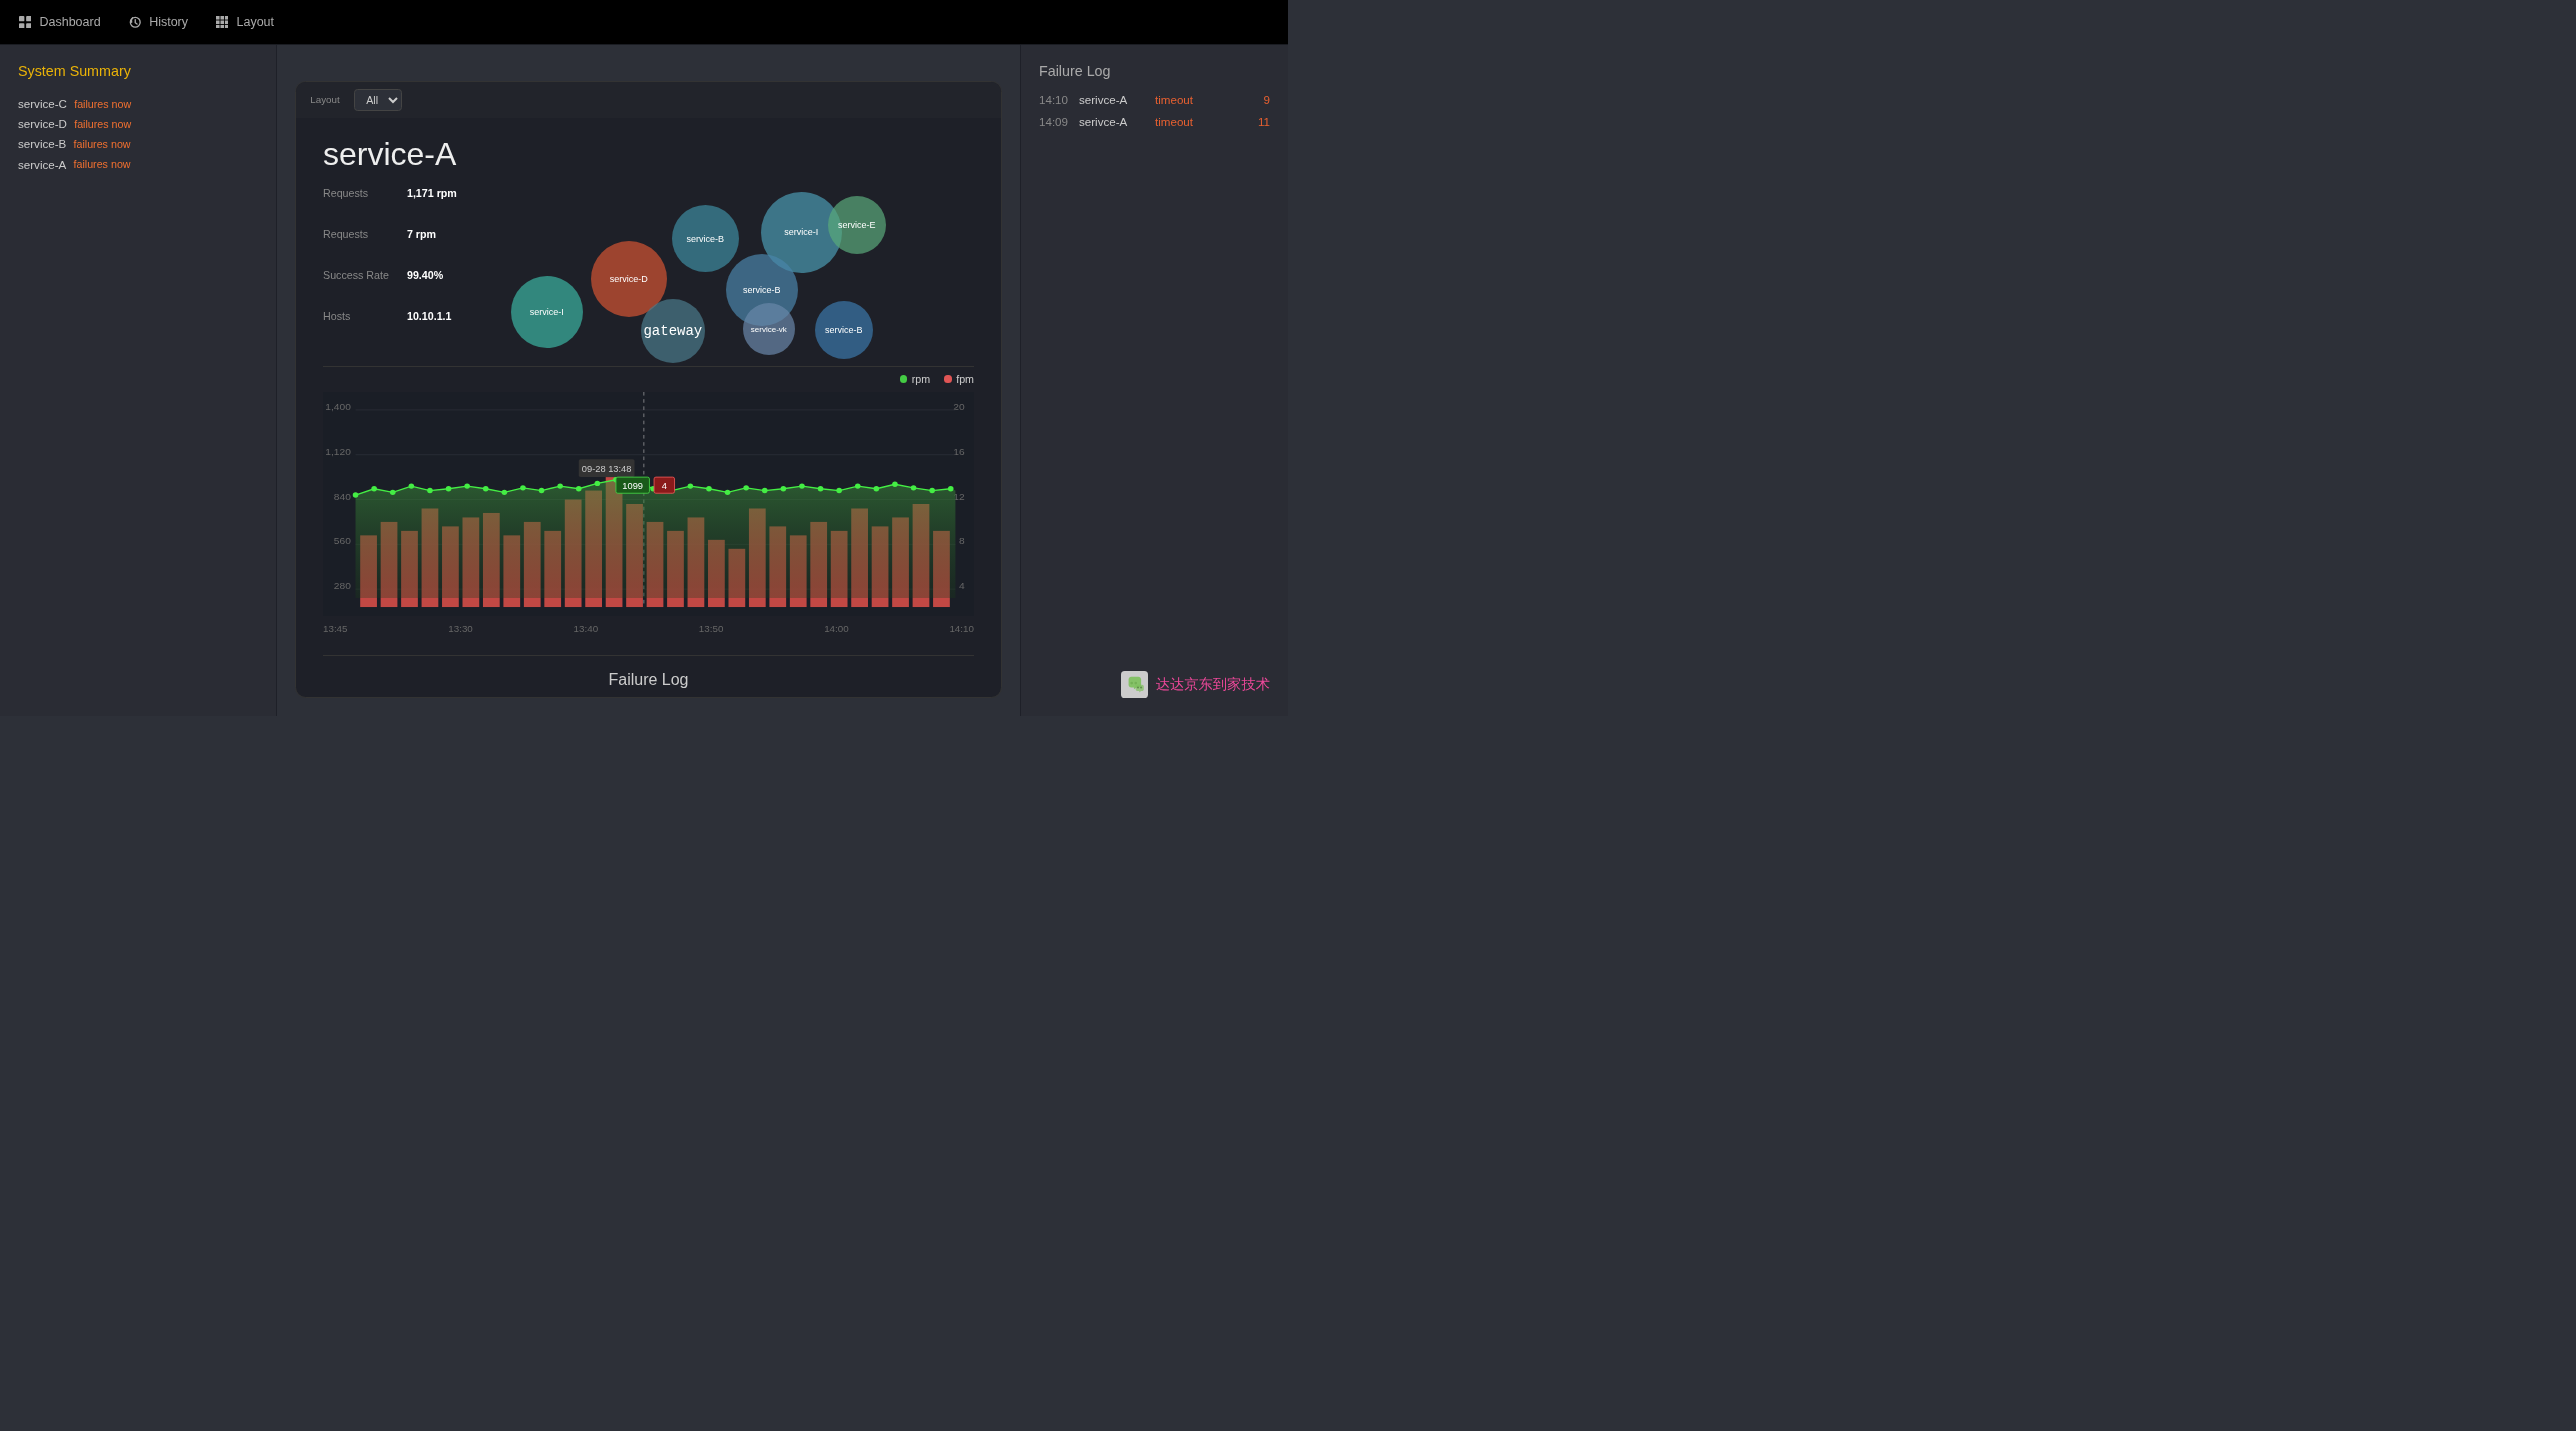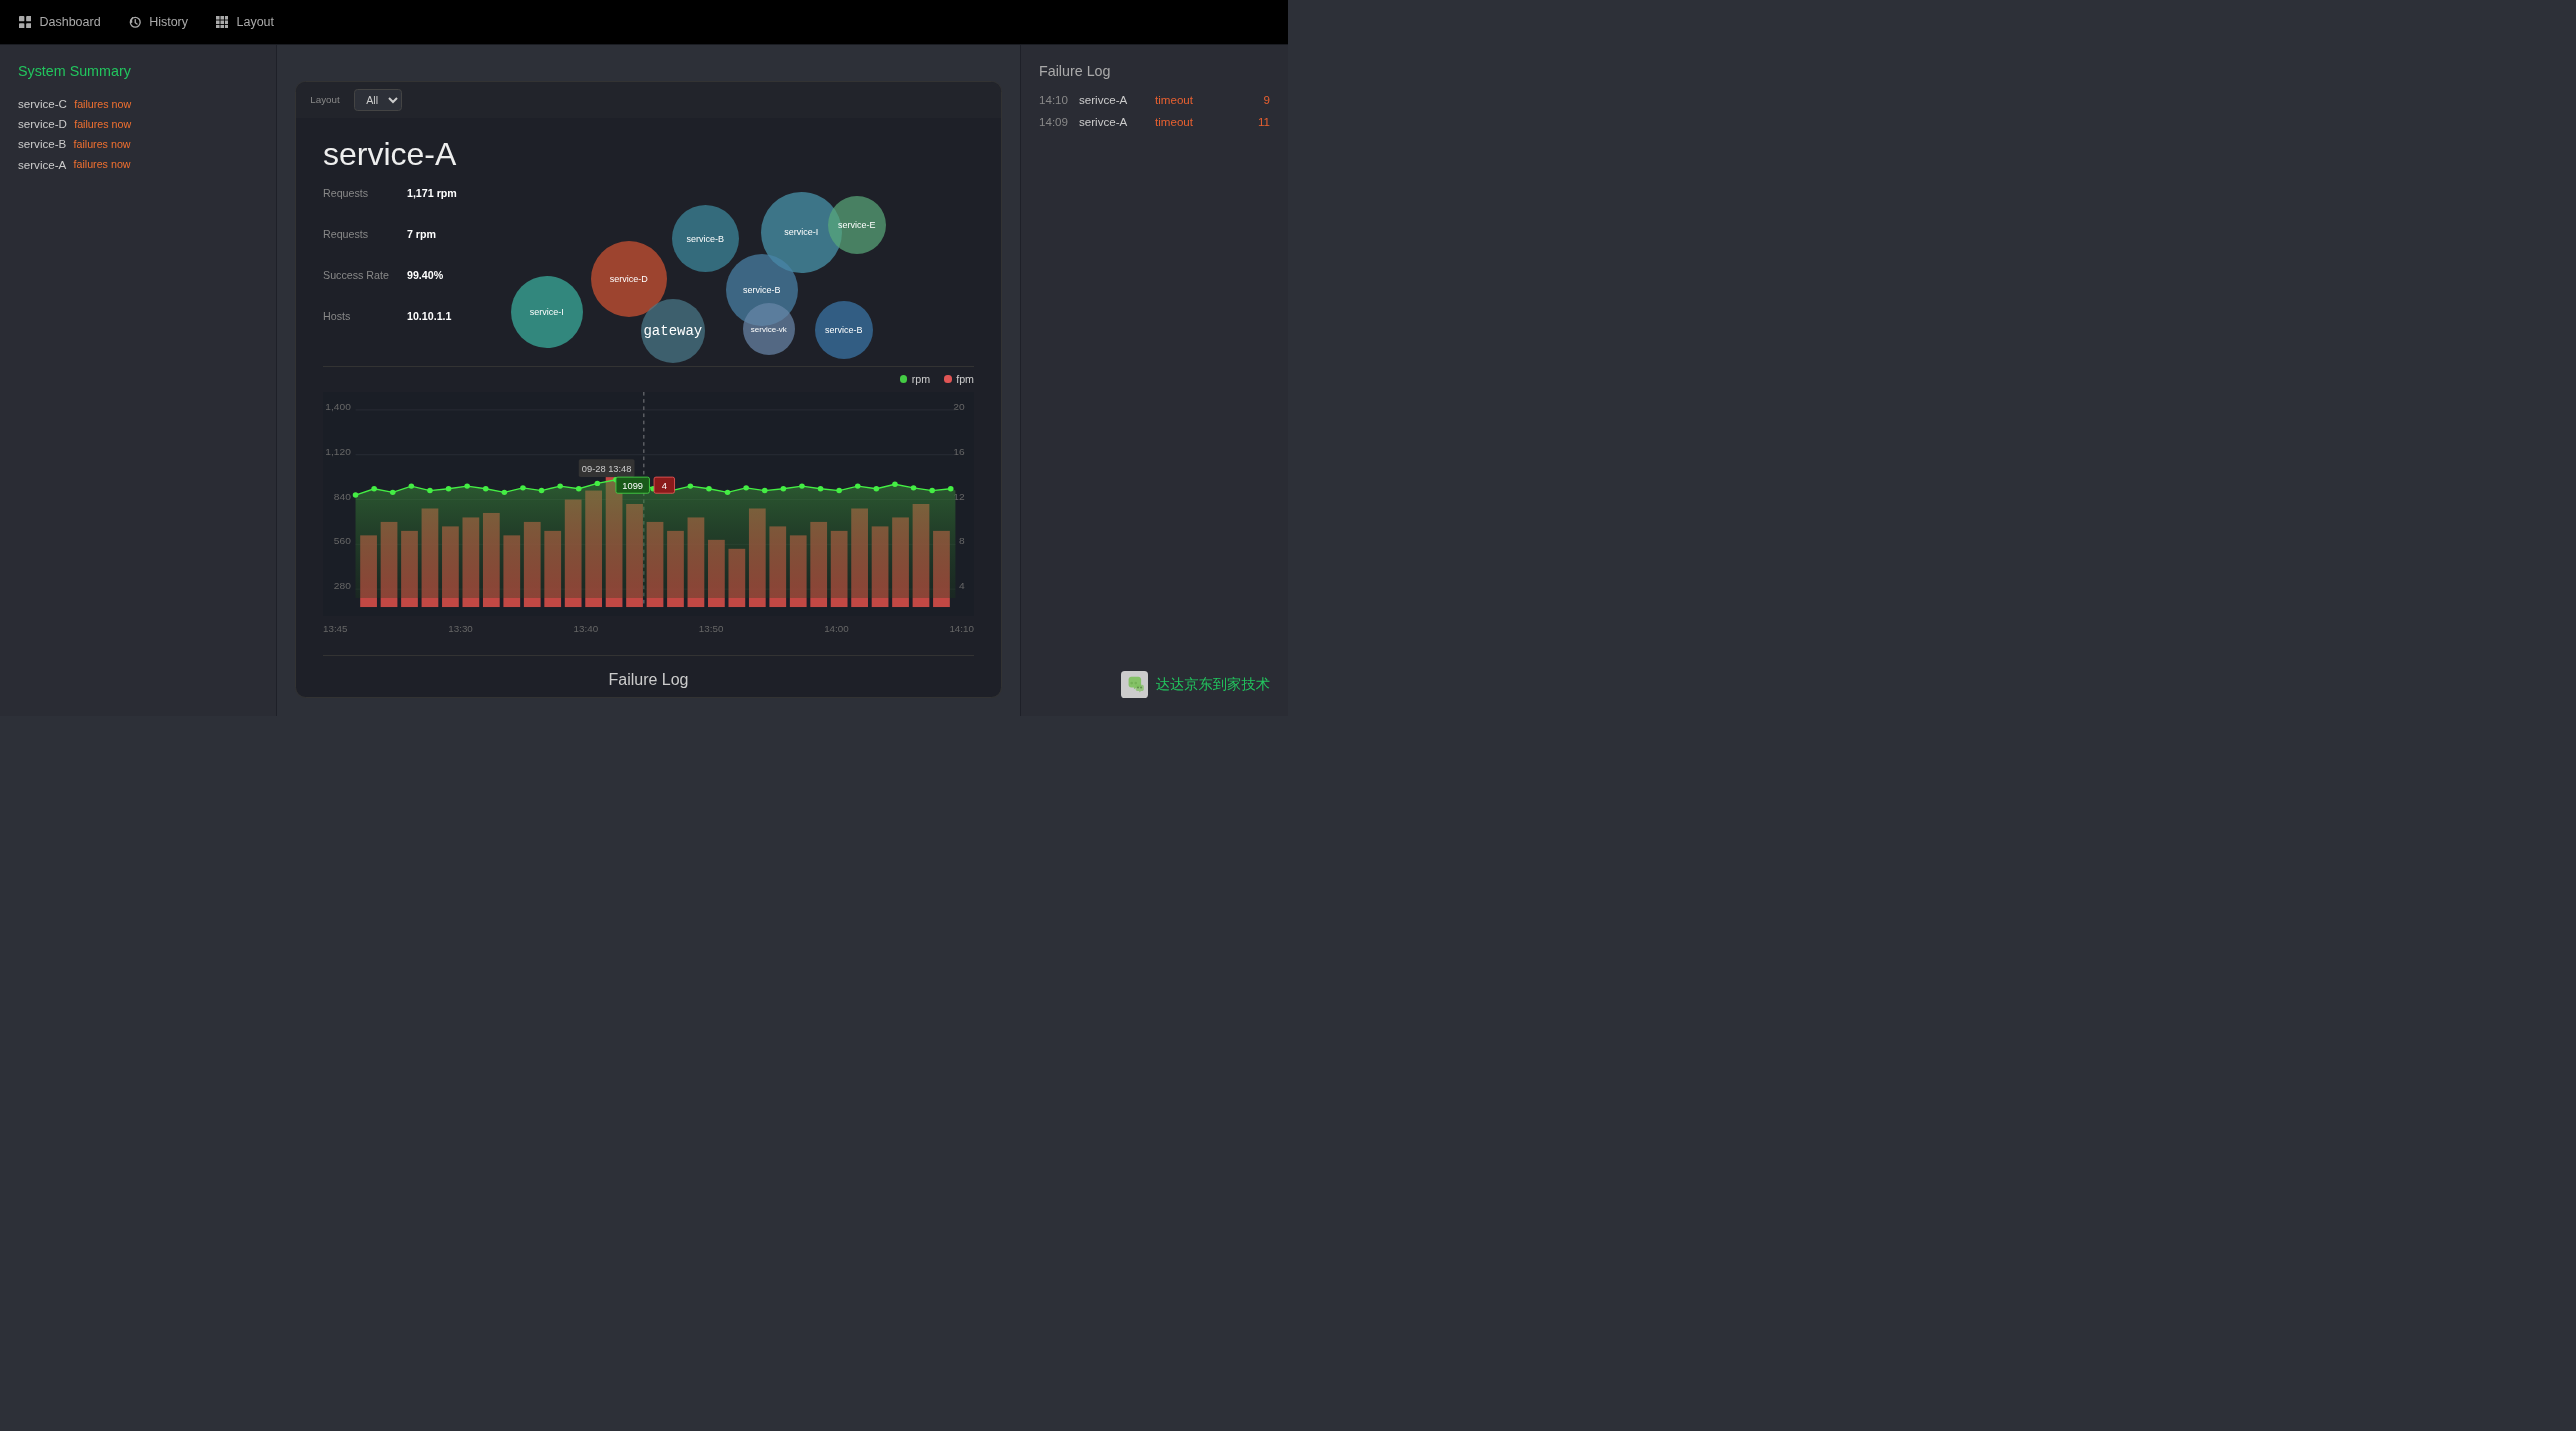--- a/index.html
+++ b/index.html
@@ -47,21 +47,21 @@
 
     
     .left-sidebar {
       width: 277px;
       background: #2a2c34;
       padding: 18px;
       border-right: 0.9px solid #1e2028;
       flex-shrink: 0;
     }
     .sidebar-title {
-      color: #22c55e;
+      color: #eab308;
       font-size: 14.3px;
       margin-bottom: 18px;
       font-weight: 300;
     }
     .service-list {
       display: flex;
       flex-direction: column;
       gap: 7.2px;
     }
     .service-item {
@@ -528,15 +528,15 @@
   <div class="wm-icon">
     <svg width="19.7" height="19.7" viewBox="0 0 22 22" fill="none">
       <circle cx="7.5" cy="9" r="1.5" fill="#222"></circle>
       <circle cx="12" cy="9" r="1.5" fill="#222"></circle>
       <path d="M4 5C4 3.343 5.343 2 7 2h8c1.657 0 3 1.343 3 3v6c0 1.657-1.343 3-3 3h-2l-3 2v-2H7c-1.657 0-3-1.343-3-3V5z" fill="#7DC15C" opacity="0.9"></path>
       <circle cx="14.5" cy="14" r="1.2" fill="#222"></circle>
       <circle cx="18" cy="14" r="1.2" fill="#222"></circle>
       <path d="M12 13c0-1.1.9-2 2-2h5c1.1 0 2 .9 2 2v3c0 1.1-.9 2-2 2h-1l-2 1.5V18h-2c-1.1 0-2-.9-2-2v-3z" fill="#7DC15C" opacity="0.7"></path>
     </svg>
   </div>
-  <span style="font-size:14.3px; color:#22c55e;">达达京东到家技术</span>
+  <span style="font-size:14.3px; color:#ec4899;">达达京东到家技术</span>
 </div>
 
 
 </body></html>

